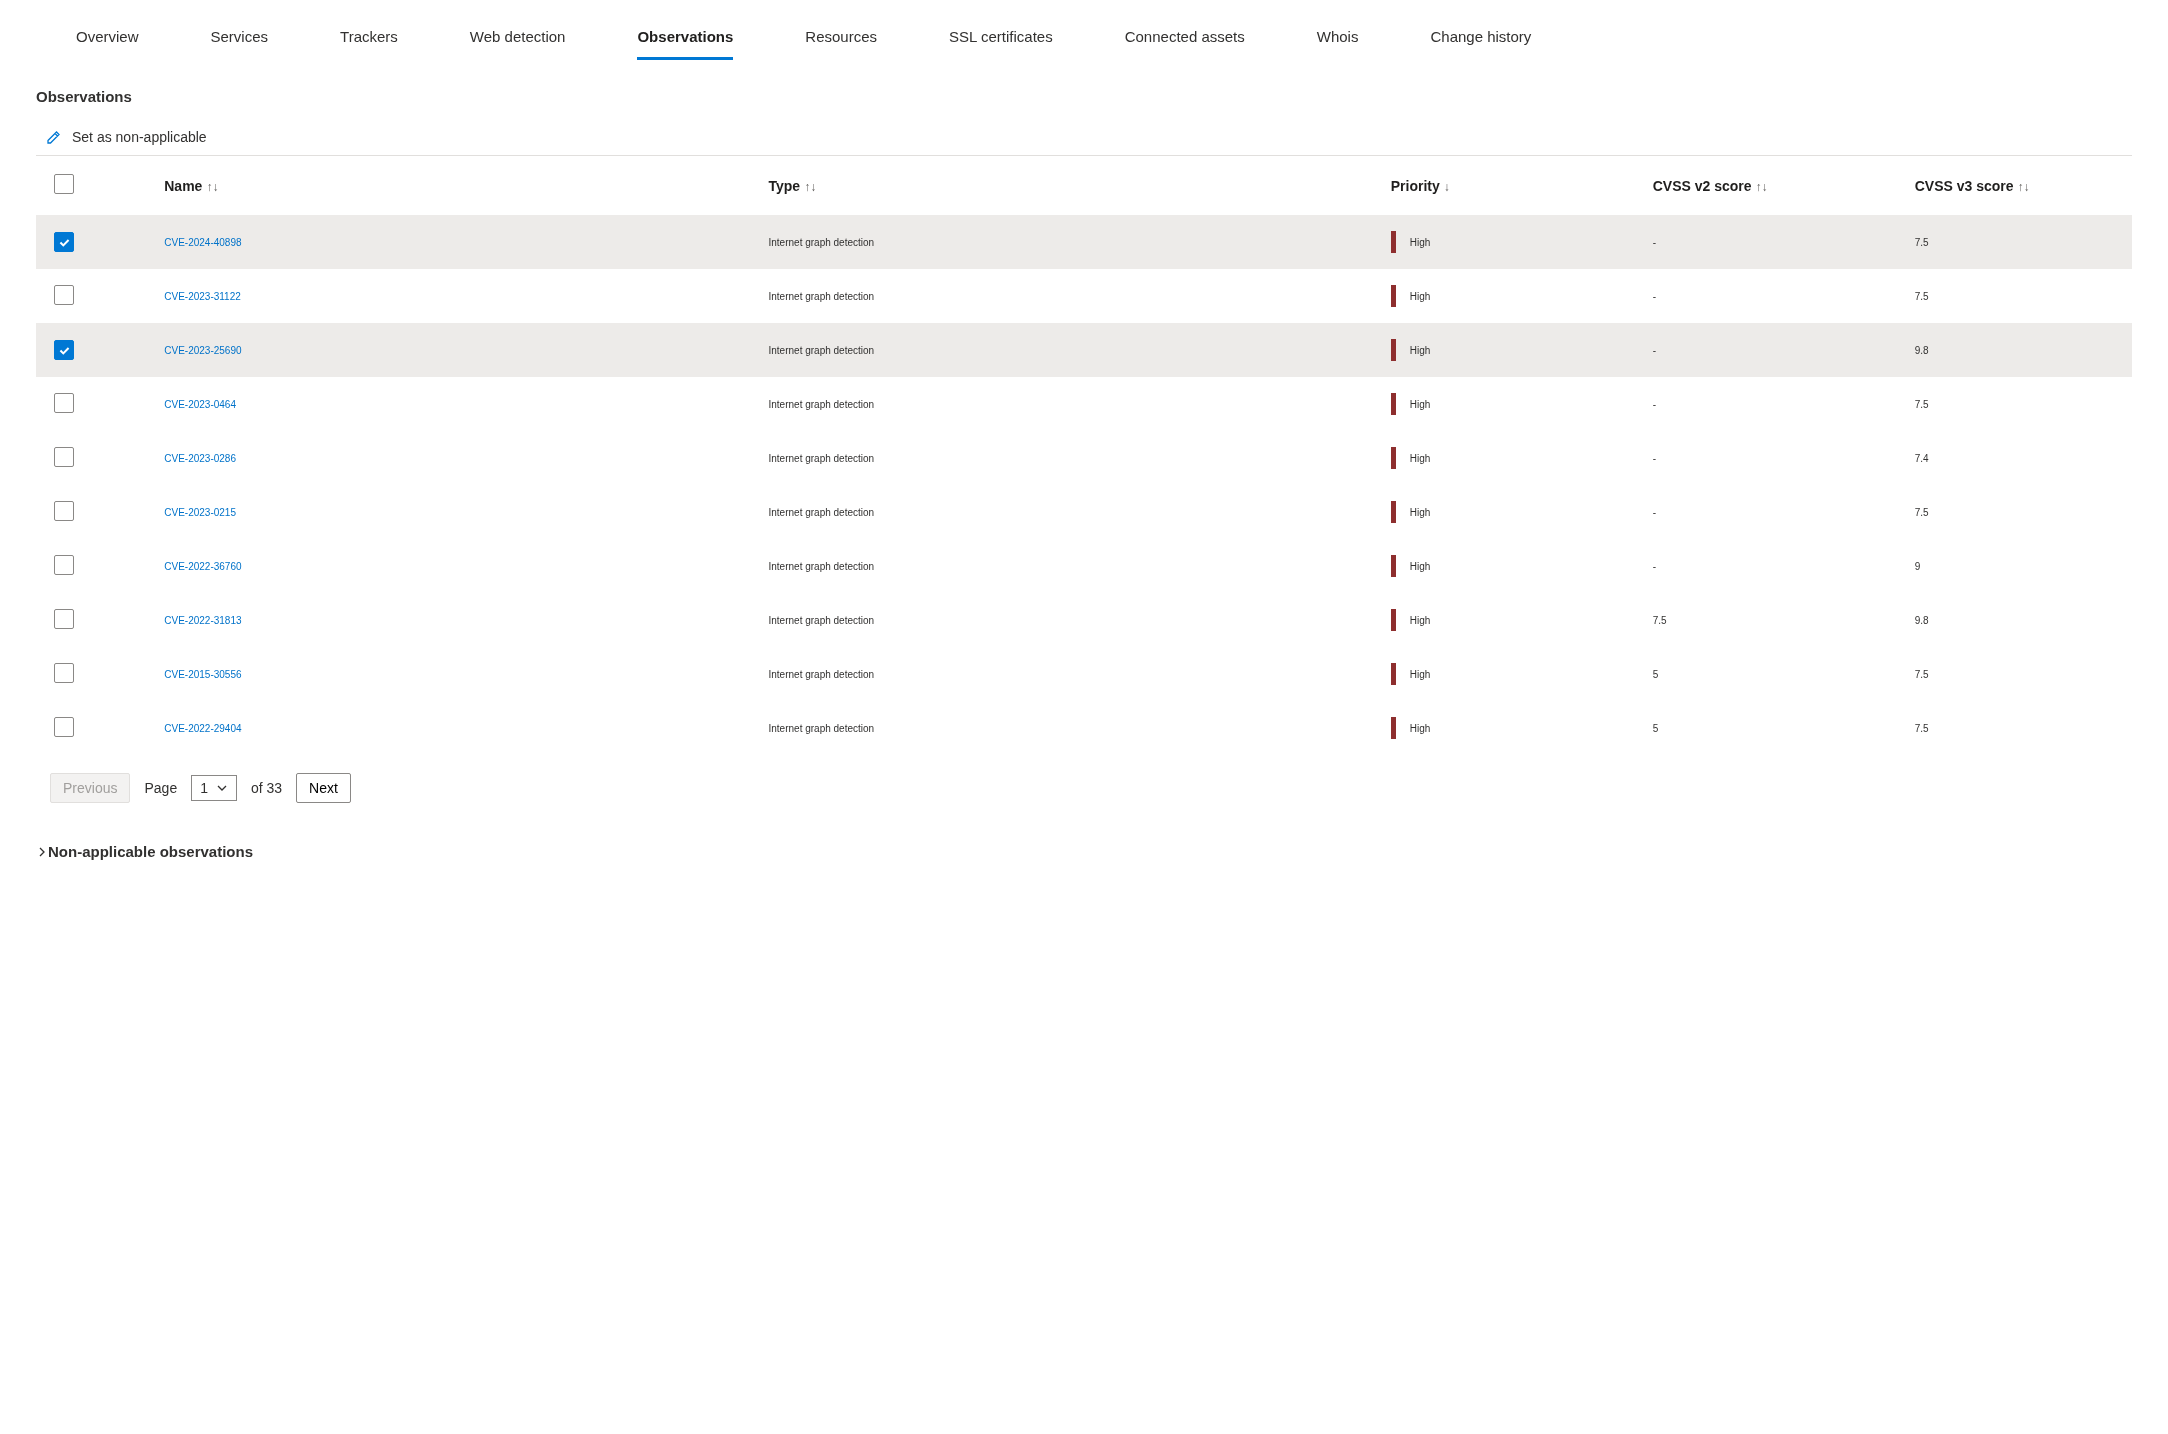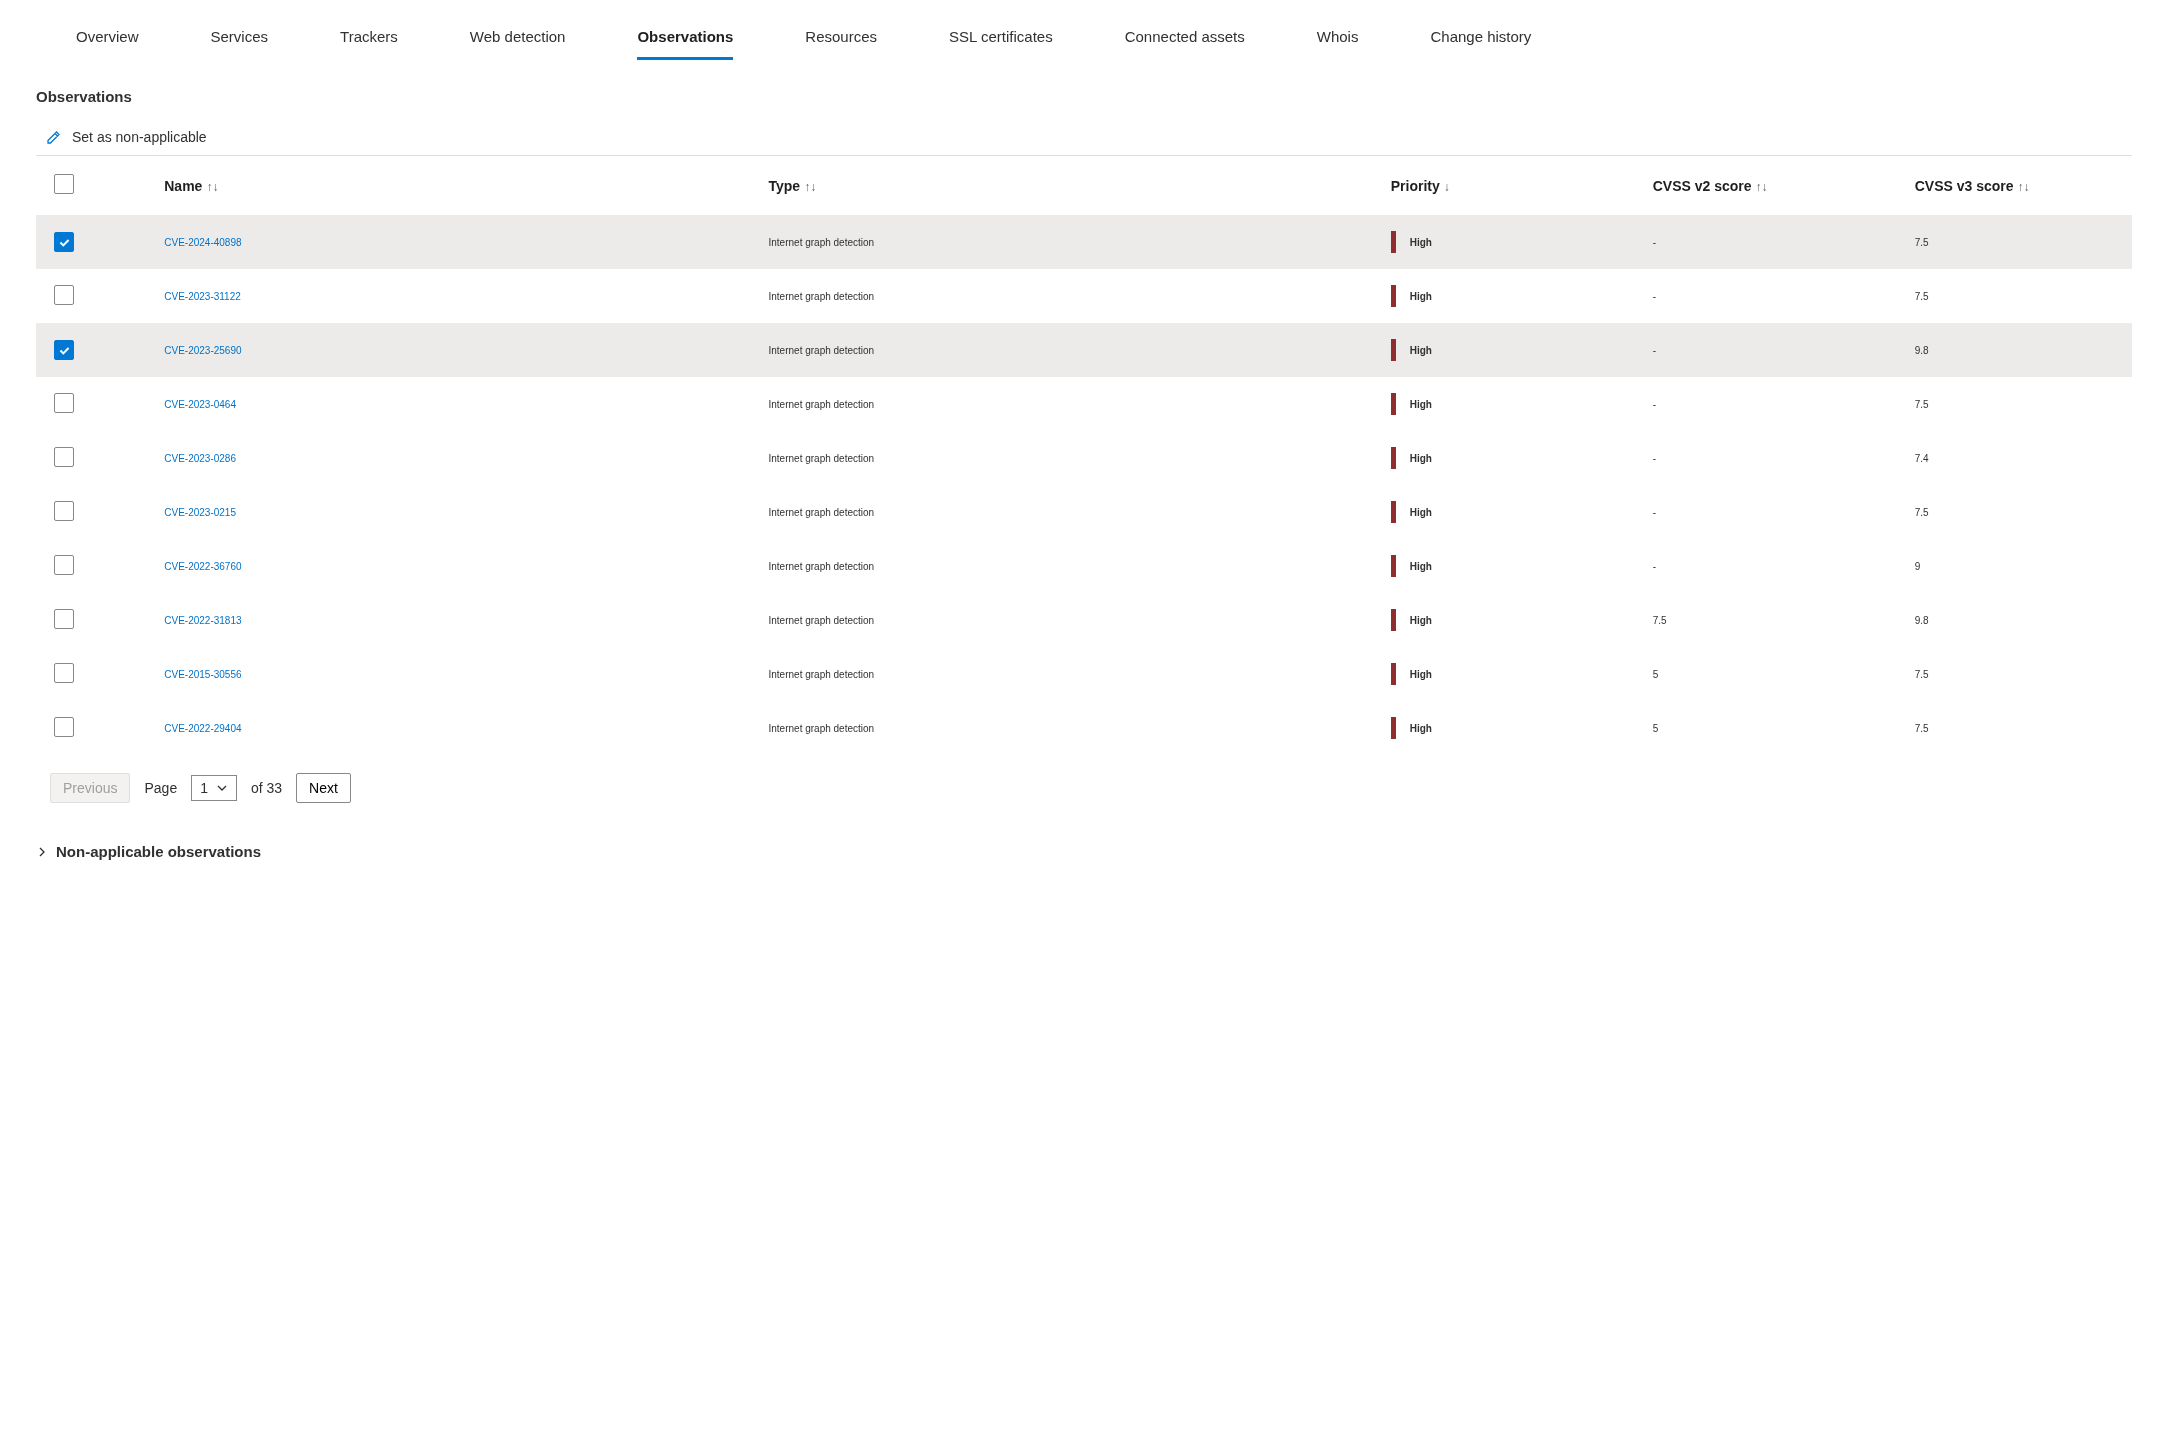--- a/index.html
+++ b/index.html
@@ -66,21 +66,21 @@
   padding: 16px 12px;
   font-size: 10px;
   vertical-align: middle;
 }
 .table tbody tr.selected {
   background: #edebe9;
 }
 .col-check { width: 60px; padding-left: 18px !important; }
 .col-name { width: 380px; padding-left: 30px !important; }
 .col-type { width: 380px; }
-.col-priority { width: 160px; font-weight: bold; }
+.col-priority { width: 160px; }
 .col-v2 { width: 160px; }
 .col-v3 { width: 140px; }
 .checkbox {
   width: 20px; height: 20px;
   border: 1px solid #8a8886;
   border-radius: 2px;
   display: inline-flex;
   align-items: center;
   justify-content: center;
   cursor: pointer;
@@ -136,21 +136,20 @@
   border: 1px solid #8a8886;
   padding: 4px 8px;
   display: inline-flex;
   align-items: center;
   gap: 8px;
   cursor: pointer;
 }
 .collapsible {
   display: flex;
   align-items: center;
-  gap: 8px;
   margin-top: 40px;
   cursor: pointer;
   font-weight: 600;
   font-size: 15px;
 }
 .chevron { width: 12px; height: 12px; }
 </style>
 </head>
 <body>
 

